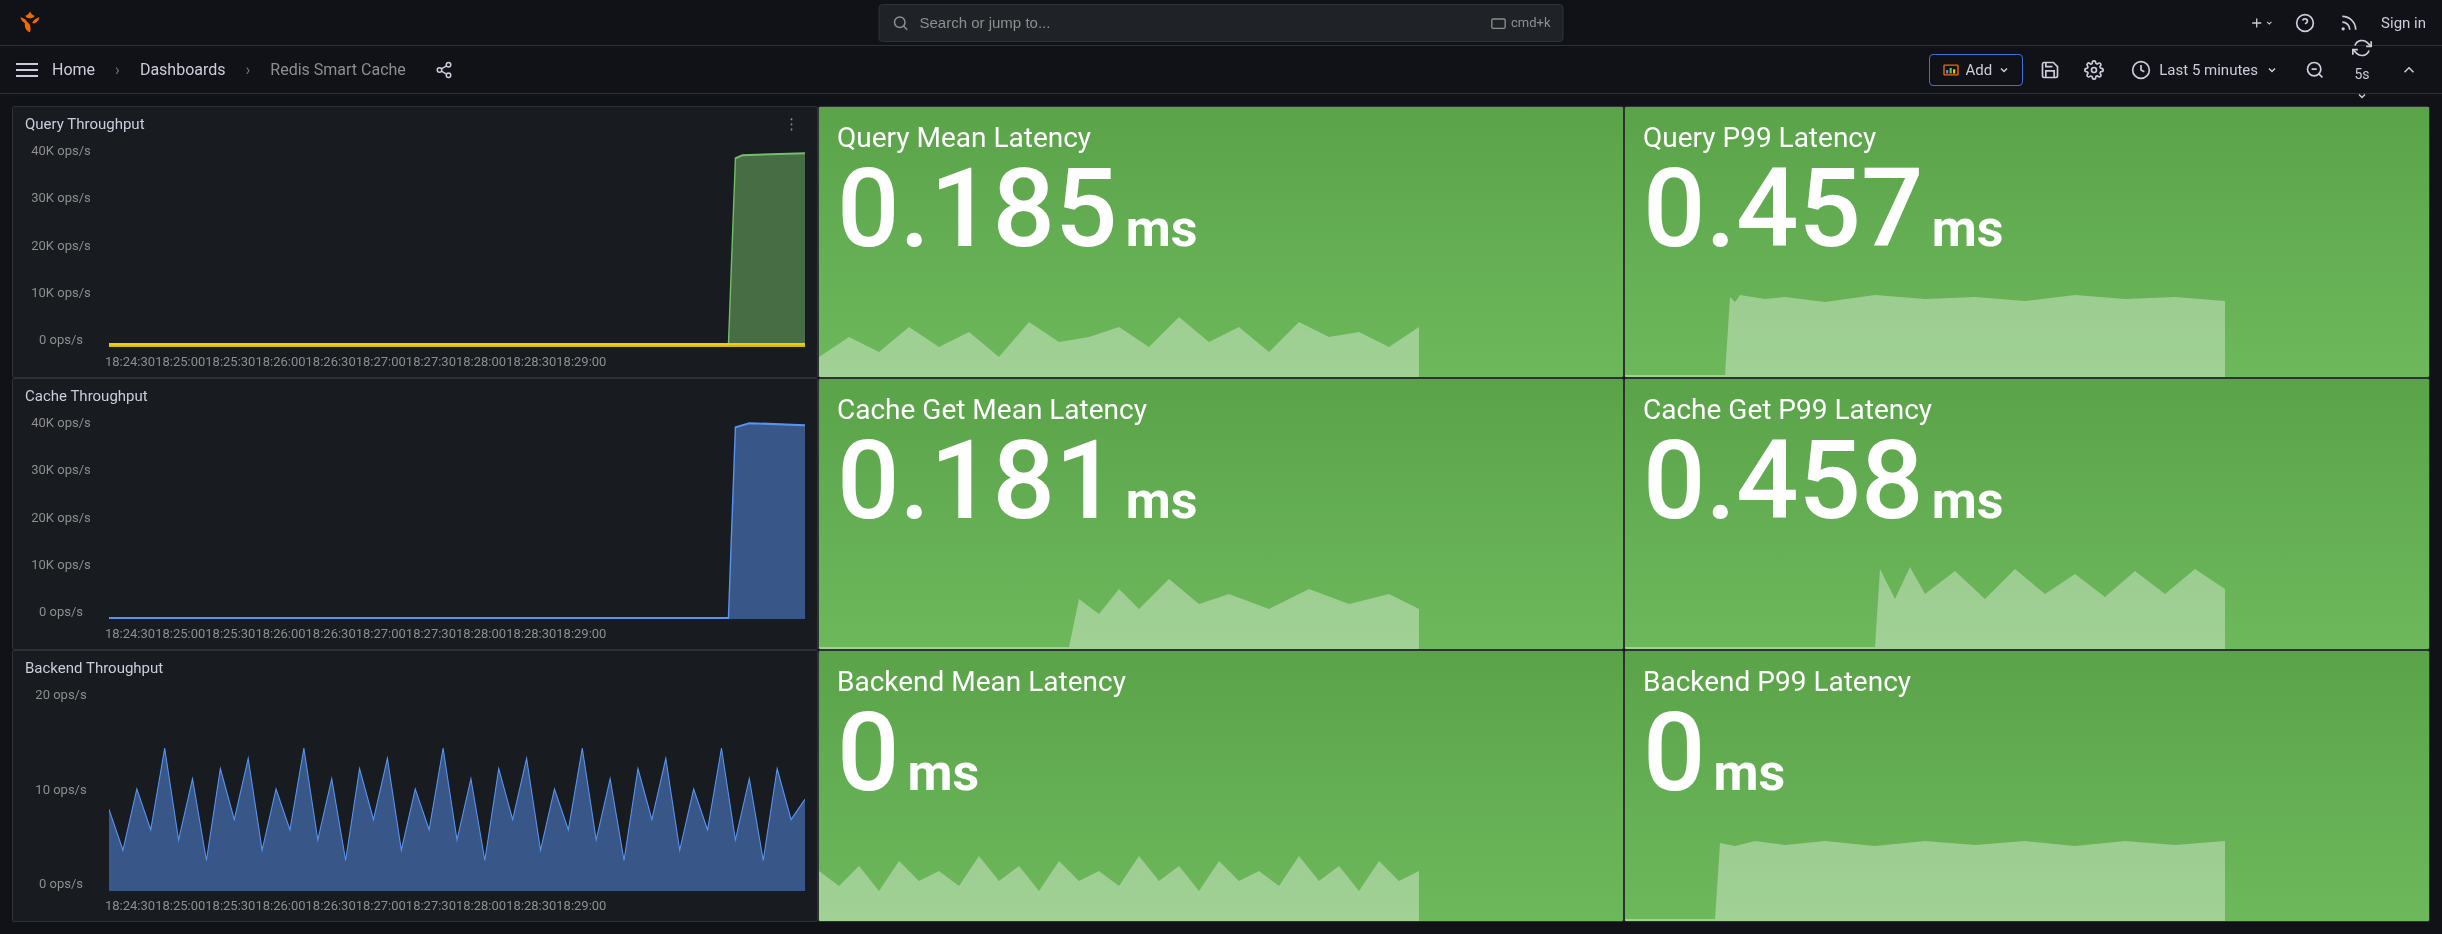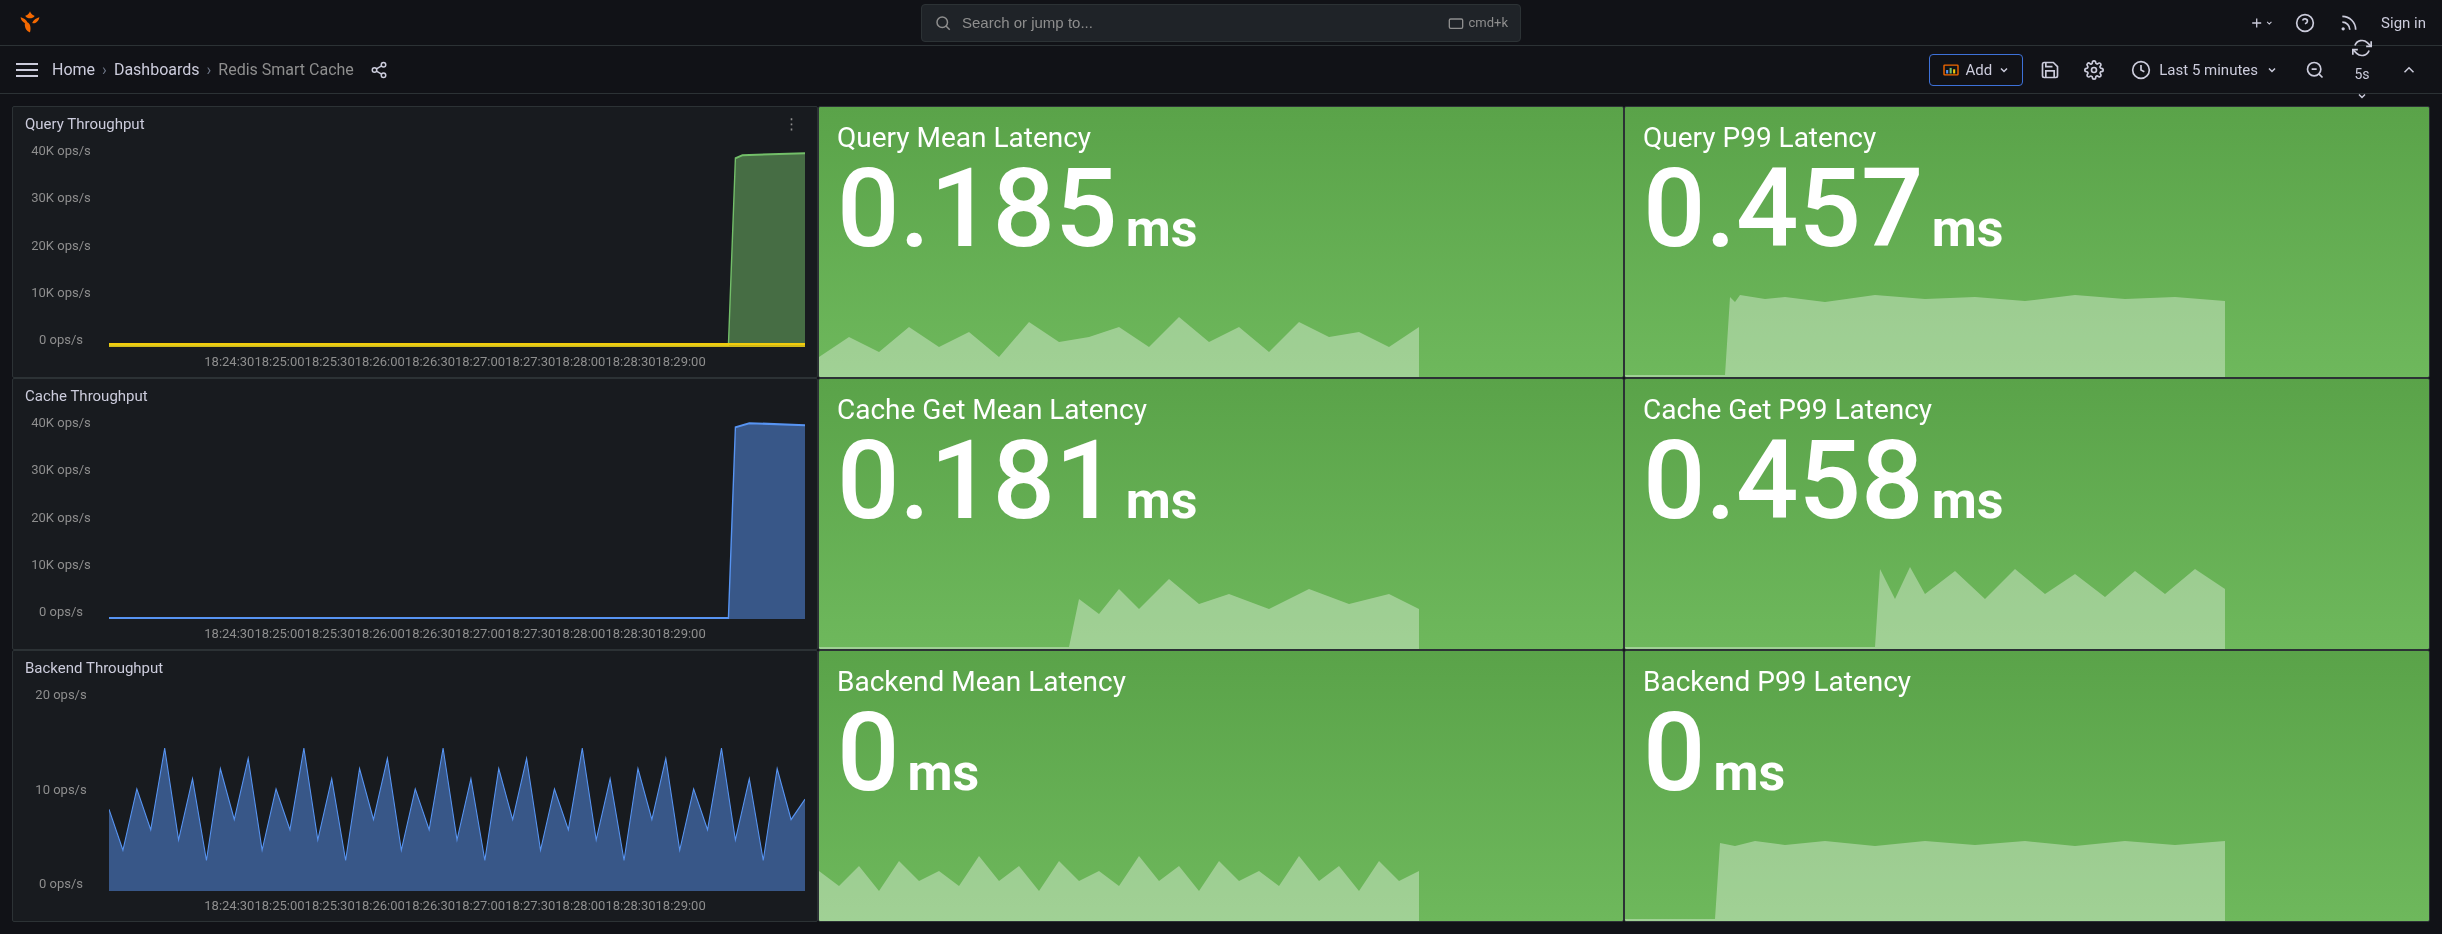--- a/index.html
+++ b/index.html
@@ -21,21 +21,21 @@
   justify-content: space-between;
   padding: 0 16px;
   border-bottom: 1px solid #2c3235;
 }
 .topbar-left { display: flex; align-items: center; gap: 12px; }
 .logo { width: 28px; height: 28px; }
 .search-wrap {
   position: absolute;
   left: 50%;
   transform: translateX(-50%);
-  width: 600px;
+  width: 685px;
 }
 .search {
   width: 100%;
   height: 38px;
   background: #1f2328;
   border: 1px solid #2c3235;
   border-radius: 4px;
   display: flex;
   align-items: center;
   padding: 0 12px;
@@ -75,21 +75,21 @@
   height: 48px;
   display: flex;
   align-items: center;
   justify-content: space-between;
   padding: 0 16px;
   border-bottom: 1px solid #2c3235;
 }
 .nav-left { display: flex; align-items: center; gap: 12px; }
 .hamburger { width: 24px; height: 24px; display:flex; flex-direction:column; justify-content:center; gap:4px;}
 .hamburger span{ display:block; height:2px; background:#ccccdc; width:22px;}
-.crumb { display: flex; align-items: center; gap: 7px; font-size: 16px; }
+.crumb { display: flex; align-items: center; gap: 20px; font-size: 16px; }
 .crumb a { color: #ccccdc; text-decoration: none; }
 .crumb .sep { color: #6e7687; }
 .crumb .current { color: #8e8e8e; }
 .nav-right { display: flex; align-items: center; gap: 10px; }
 .add-btn {
   display: flex;
   align-items: center;
   gap: 6px;
   border: 1px solid #3d71d9;
   border-radius: 4px;
@@ -184,21 +184,21 @@
   font-size: 13px;
   color: #8e8e8e;
   text-align: center;
 }
 .xaxis {
   position: absolute;
   bottom: 8px;
   left: 92px;
   right: 12px;
   display: flex;
-  justify-content: center;
+  justify-content: flex-start;
   font-size: 13px;
   color: #8e8e8e;
 }
 .plot {
   position: absolute;
   top: 36px;
   left: 96px;
   right: 12px;
   bottom: 30px;
 }

